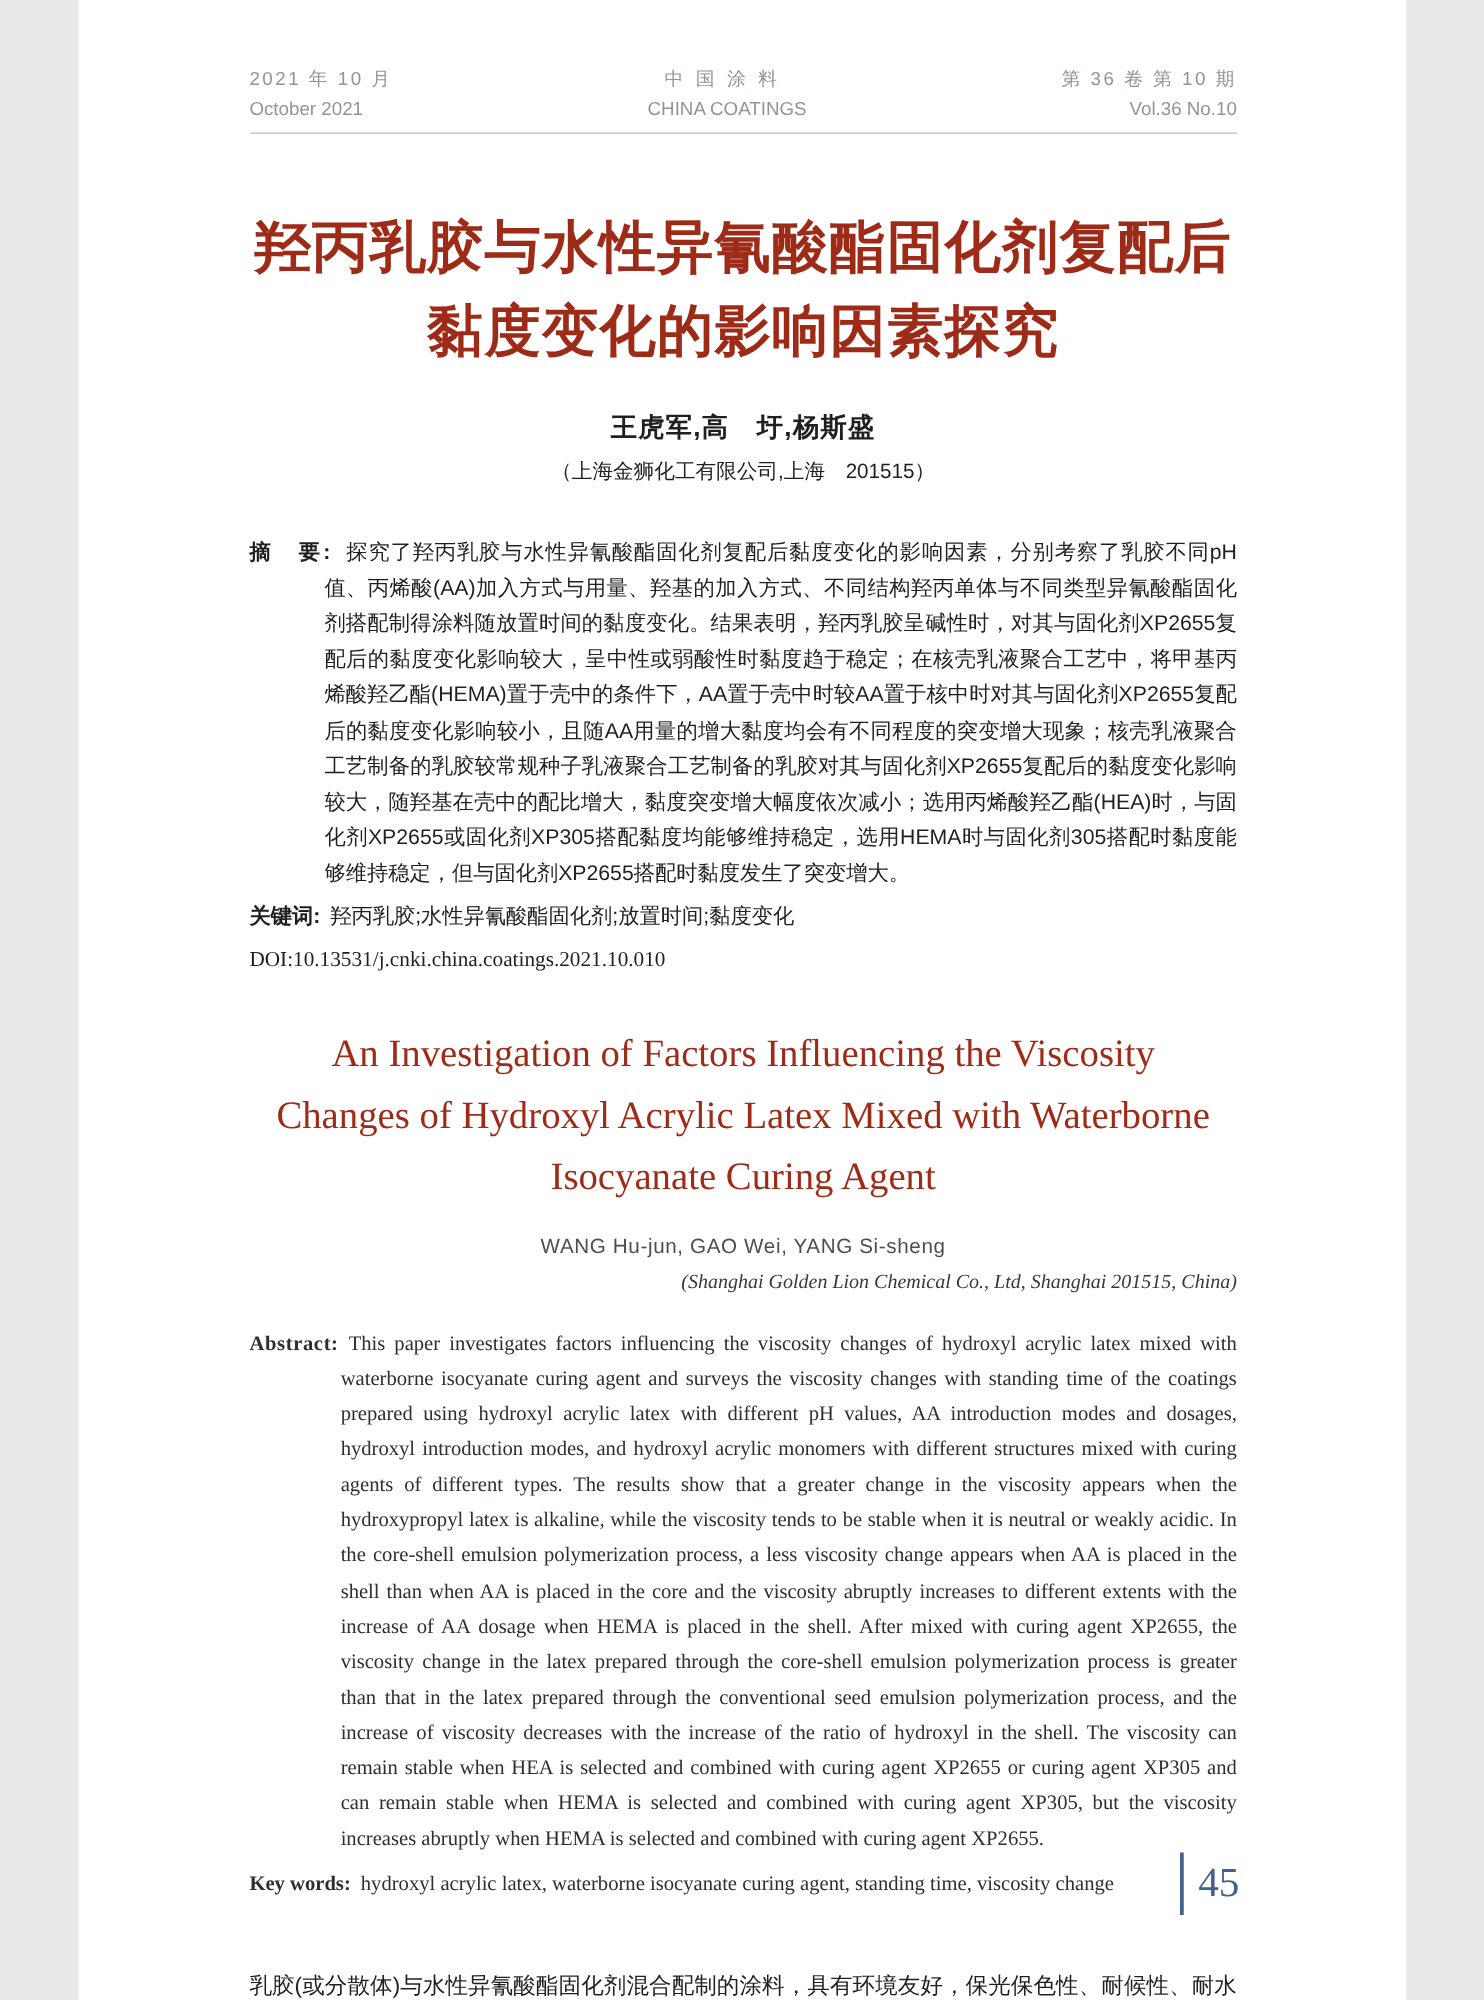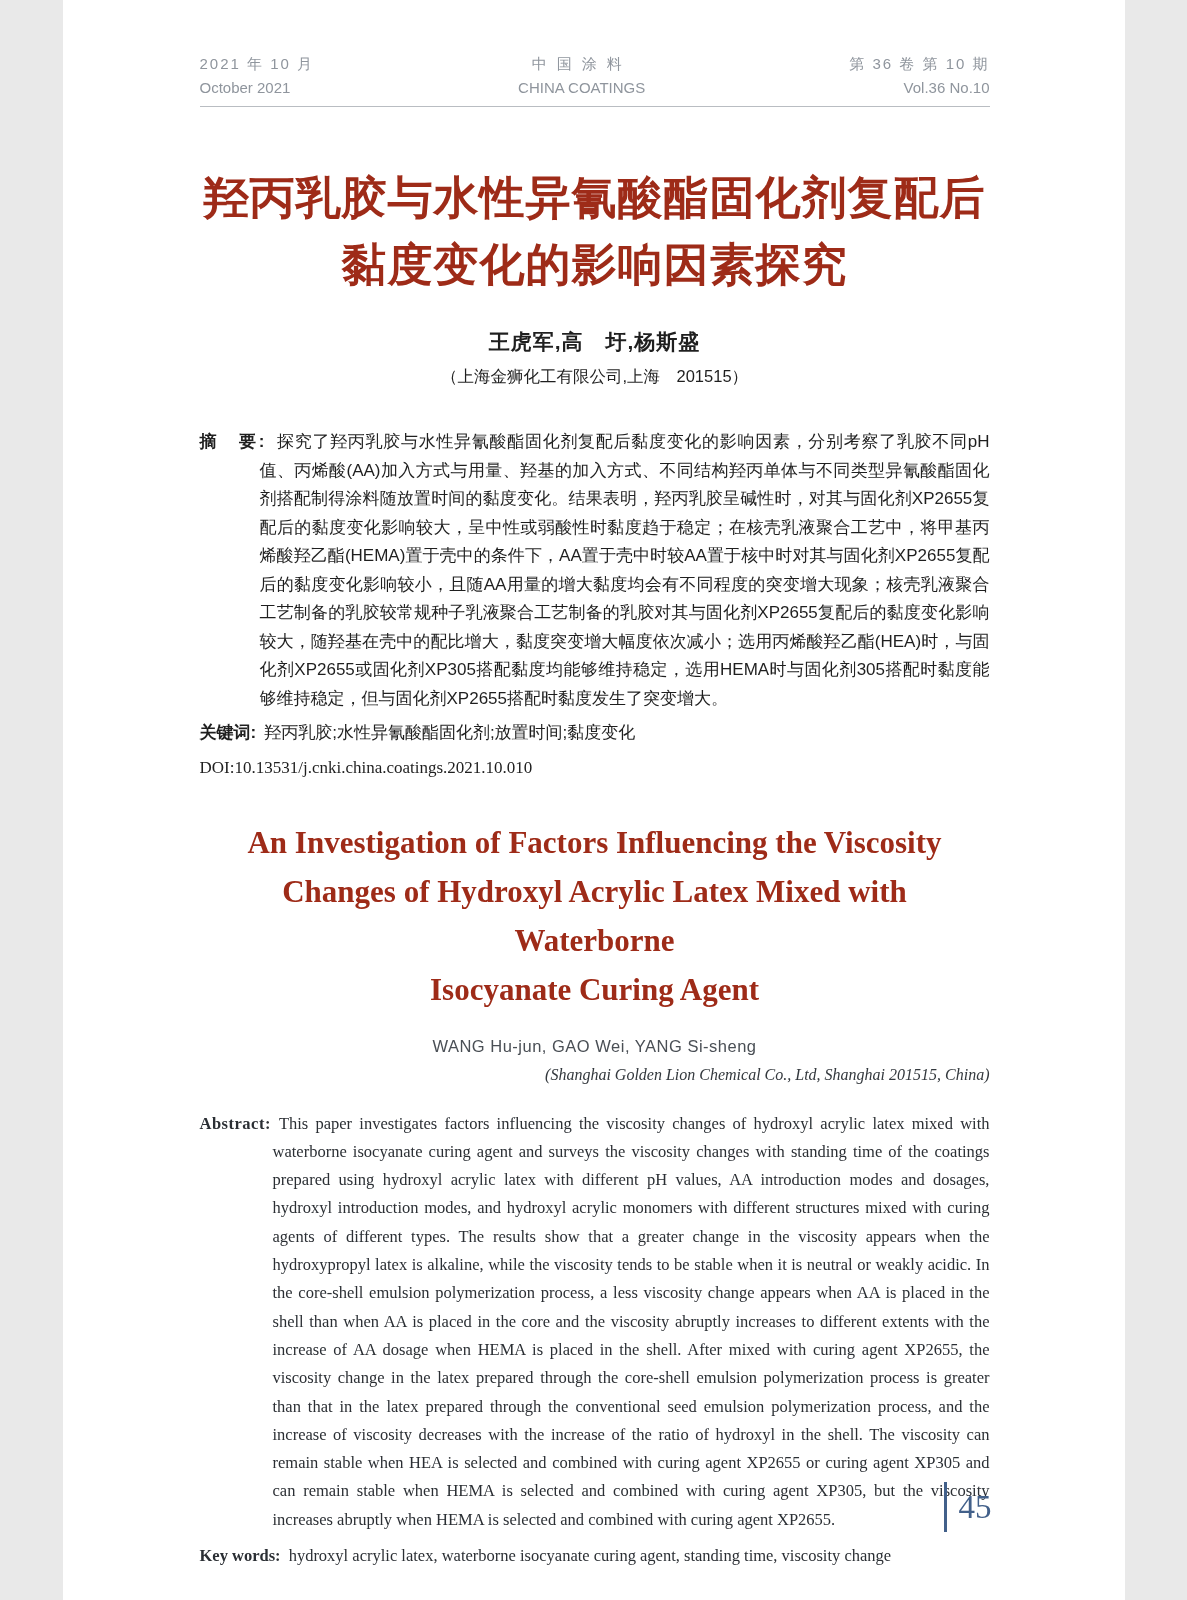--- a/index.html
+++ b/index.html
@@ -74,21 +74,21 @@
   .doi-line{
     margin-top:7px;
     font-family:"Liberation Serif","DejaVu Serif",serif;
     font-size:17px;line-height:26px;
   }
   
   .en-title{
     margin-top:38px;text-align:center;
     font-family:"Liberation Serif","DejaVu Serif",serif;
     color:var(--accent_red);
-    font-size:31px;font-weight:700;line-height:1.58;
+    font-size:31px;font-weight:400;line-height:1.58;
   }
   .en-title span{display:block;}
   .authors-en{
     margin-top:22px;text-align:center;
     font-size:16.5px;color:#4a4f55;letter-spacing:0.5px;
   }
   .affil-en{
     margin-top:10px;text-align:right;
     font-family:"Liberation Serif","DejaVu Serif",serif;
     font-style:italic;font-size:16px;color:#33383d;

